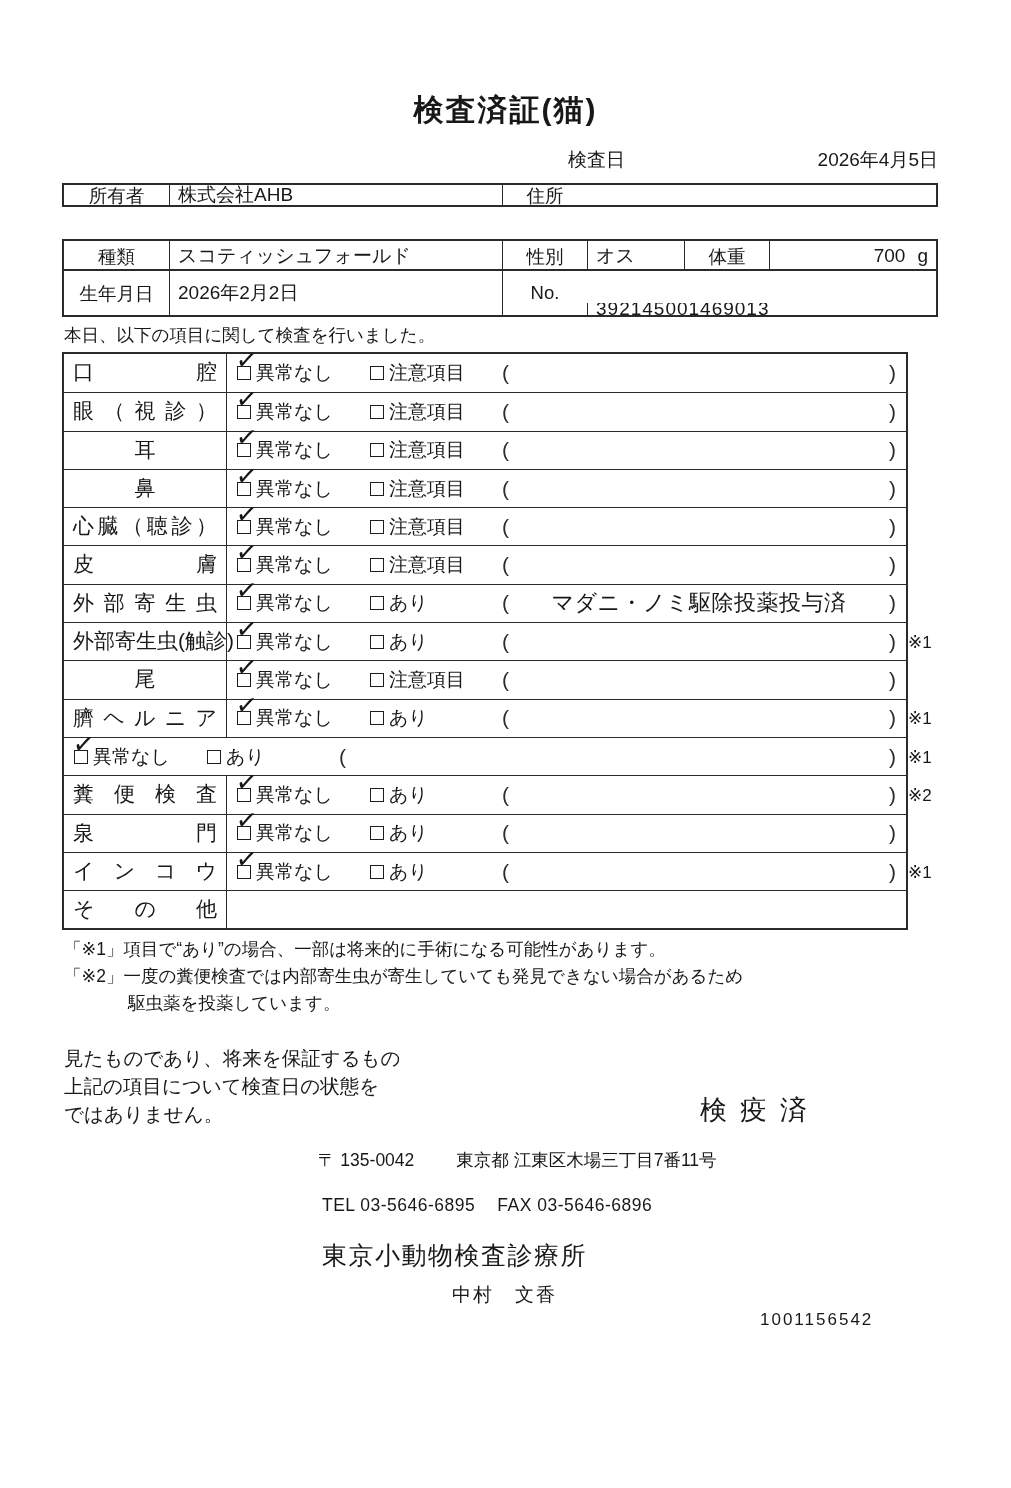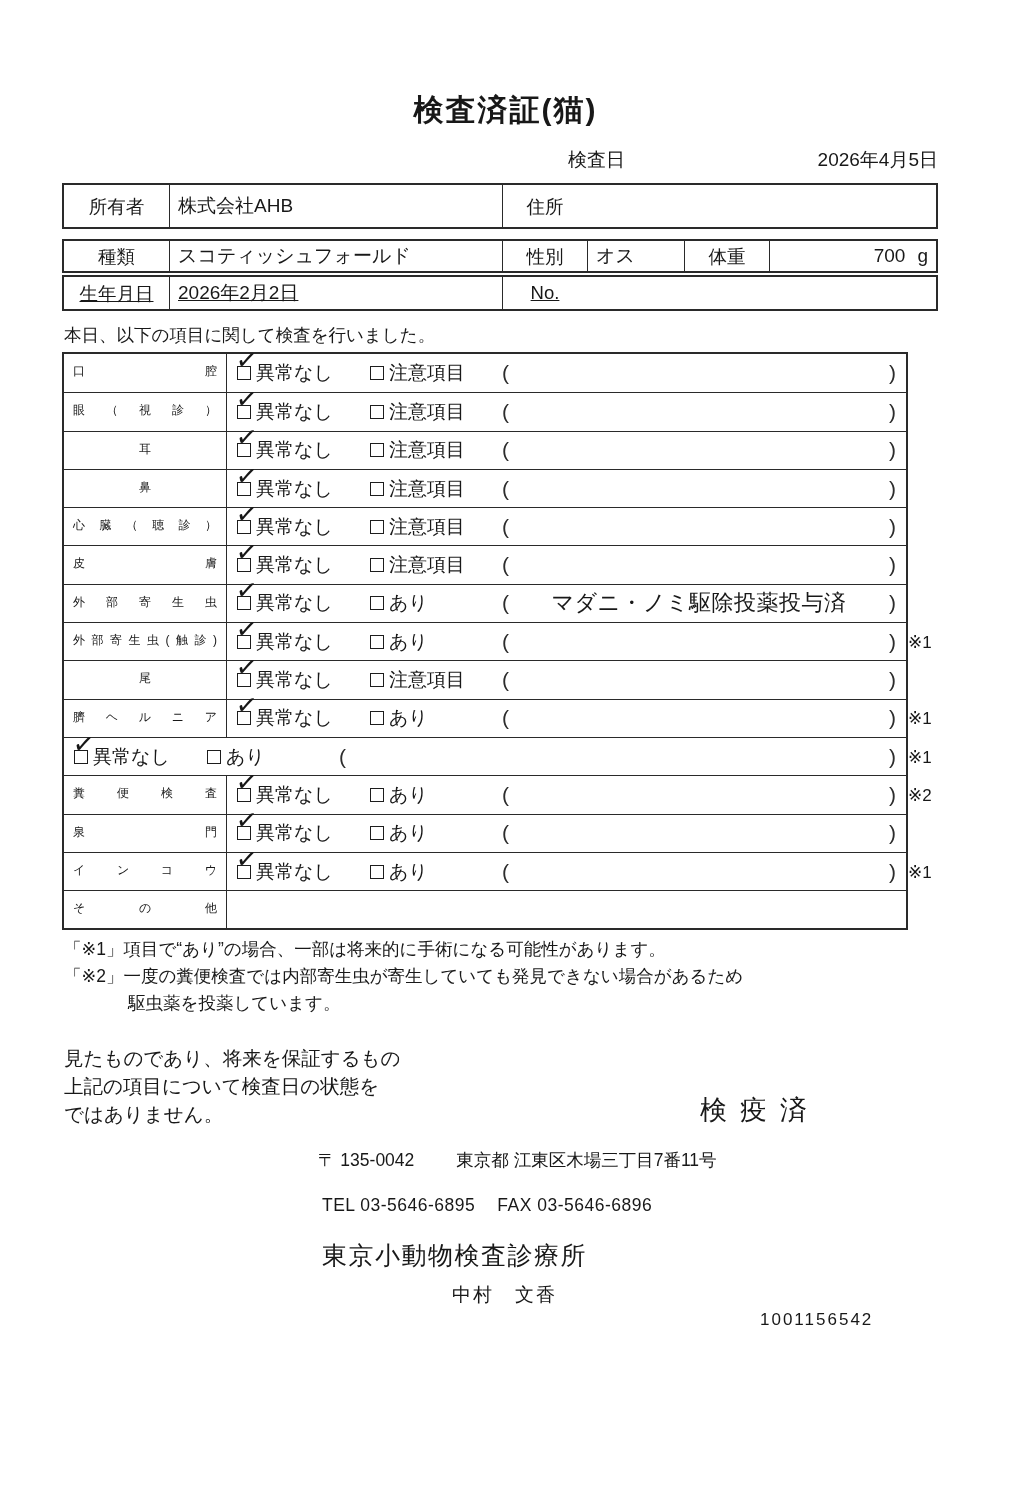--- a/index.html
+++ b/index.html
@@ -15,33 +15,33 @@
            font-size:30px; font-weight:600; letter-spacing:2px; }
 
   .date-row { position:absolute; top:147px; left:500px; width:438px;
               display:flex; justify-content:space-between; font-size:19px; padding-left:68px; }
 
   .tbl { position:absolute; left:62px; width:876px; display:grid; border:2px solid #2a2a2a; background:#fff; }
   .tbl .cell { display:flex; align-items:center; border-left:1.5px solid #2a2a2a;
                font-size:19px; padding:0 8px; white-space:nowrap; overflow:hidden; }
   .tbl .cell:first-child { border-left:none; }
   .tbl .lab { justify-content:center; padding:0 4px; font-size:18.5px; }
-  .owner-tbl { top:183px; height:46px; grid-template-columns:105px 333px 85px 1fr; }
+  .owner-tbl { top:183px; height:24px; grid-template-columns:105px 333px 85px 1fr; }
   .pet-tbl-1 { top:239px; height:34px; grid-template-columns:105px 333px 85px 97px 85px 1fr; }
-  .pet-tbl-2 { top:275px; height:36px; grid-template-columns:105px 333px 85px 1fr;text-decoration:underline; }
+  .pet-tbl-2 { top:269px; height:48px; grid-template-columns:105px 333px 85px 1fr; }
   .weight-cell { justify-content:flex-end; gap:12px; padding-right:28px; }
   .no-cell { letter-spacing:1px;margin-top:32px; }
 
   .intro { position:absolute; top:323px; left:64px; font-size:17.5px; }
 
   .insp-table { position:absolute; top:352px; left:62px; width:846px; border:2px solid #2a2a2a; background:#fff; }
   .insp-row { position:relative; display:flex; height:38.3px; align-items:stretch; }
   .insp-row + .insp-row { border-top:1.5px solid #2a2a2a; }
   .insp-label { width:163px; flex:none; border-right:1.5px solid #2a2a2a;
-                font-size:12px; padding:0 9px; line-height:35px; white-space:nowrap; }
+                font-size:21px; padding:0 9px; line-height:35px; white-space:nowrap; }
   .insp-label.justify { text-align:justify; text-align-last:justify; }
   .insp-label.center { text-align:center; text-align-last:center; }
   .insp-content { flex:1; display:flex; align-items:center; padding-left:10px; }
   .cb-group { position:relative; display:flex; align-items:center; }
   .cb1 { width:133px; }
   .cb2 { width:132px; }
   .cb-box { width:14px; height:14px; border:1.7px solid #1d1d1d; margin-right:5px; flex:none; background:#fff; }
   .cb-tick { position:absolute; left:-1px; top:-13px; font-size:26px; line-height:26px;
              display:none; color:#161616; transform:rotate(6deg); }
   .cb-group.checked .cb-tick { display:block; }

